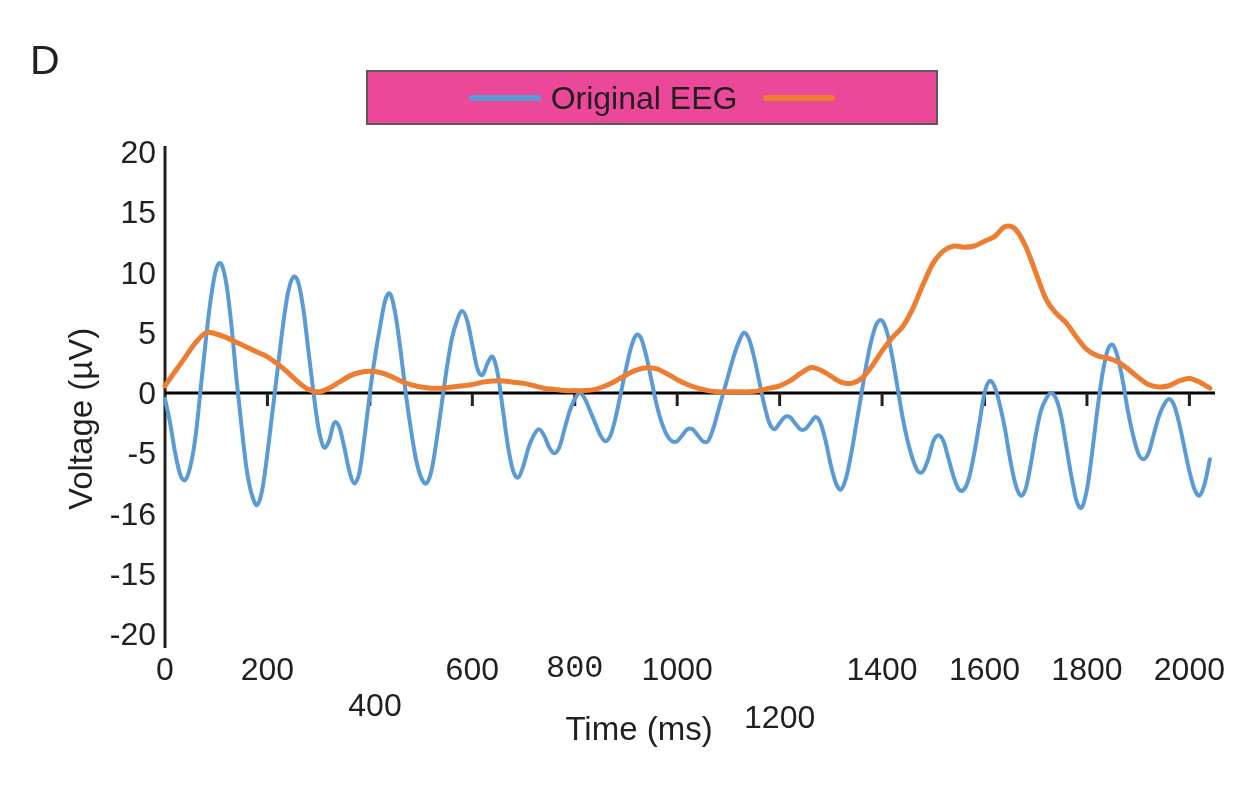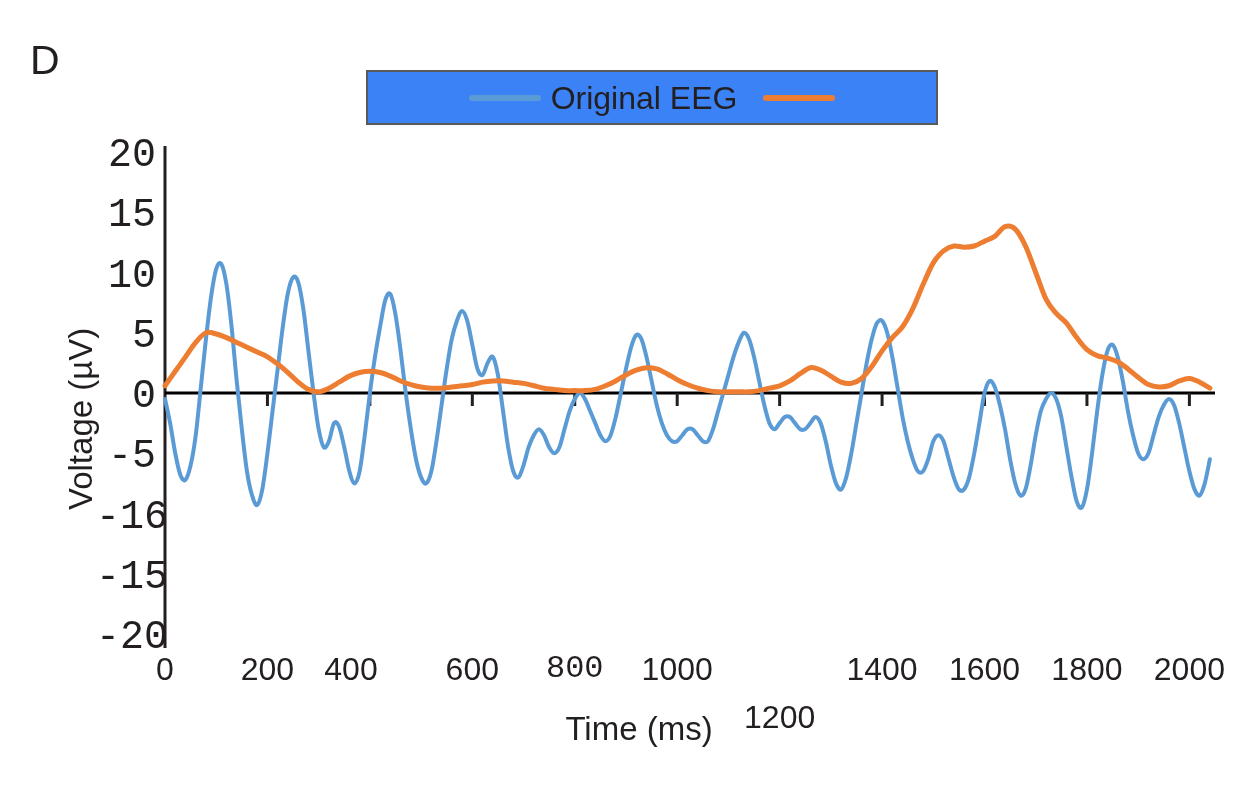--- a/index.html
+++ b/index.html
@@ -31,21 +31,21 @@
     color: #231f20;
     line-height: 1;
   }
   .legend-box {
     position: absolute;
     left: 366px;
     top: 70px;
     width: 572px;
     height: 55px;
     border: 2.5px solid #5a5a5a;
-    background: #3b82f6;
+    background: #ec4899;
     display: flex;
     align-items: center;
     justify-content: center;
     gap: 0px;
     box-sizing: border-box;
   }
   .legend-entry {
     display: flex;
     align-items: center;
     gap: 10px;
@@ -81,24 +81,23 @@
     font-size: 33px;
     color: #231f20;
     line-height: 1;
     margin-left: 12px;
   }
   .ytick {
     position: absolute;
     right: 0;
     width: 100%;
     text-align: right;
-    font-size: 40px;
+    font-size: 32px;
     line-height: 1;
     color: #231f20;
-    font-family: Liberation Mono, monospace;
   }
   .ytick-wrap {
     position: absolute;
     left: 96px;
     width: 60px;
     top: 0;
     height: 789px;
   }
   .xtick-wrap {
     position: absolute;
@@ -150,21 +149,21 @@
       <div class="ytick" style="top: 316.75px; position: absolute;">5</div>
       <div class="ytick" style="top: 377px; position: absolute;">0</div>
       <div class="ytick" style="top: 437.25px; position: absolute;">-5</div>
       <div class="ytick" style="top: 497.5px; position: absolute;">-16</div>
       <div class="ytick" style="top: 557.75px; position: absolute;">-15</div>
       <div class="ytick" style="top: 618px; position: absolute;">-20</div>
     </div>
   <div class="xtick-wrap">
       <div class="xtick" style="left: 165px;">0</div>
       <div class="xtick" style="left: 267.439px; text-align: right;">200</div>
-      <div class="xtick" style="left: 351px;">400</div>
+      <div class="xtick" style="left: 375px; margin-top: 36px;">400</div>
       <div class="xtick" style="left: 472.317px;">600</div>
       <div class="xtick" style="left: 574.756px; font-family: Liberation Mono, monospace;">800</div>
       <div class="xtick" style="left: 677.195px;">1000</div>
       <div class="xtick" style="left: 779.634px; margin-top: 48px;">1200</div>
       <div class="xtick" style="left: 882.073px;">1400</div>
       <div class="xtick" style="left: 984.512px;">1600</div>
       <div class="xtick" style="left: 1086.95px;">1800</div>
       <div class="xtick" style="left: 1189.39px; text-align: center;">2000</div>
     </div>
 

